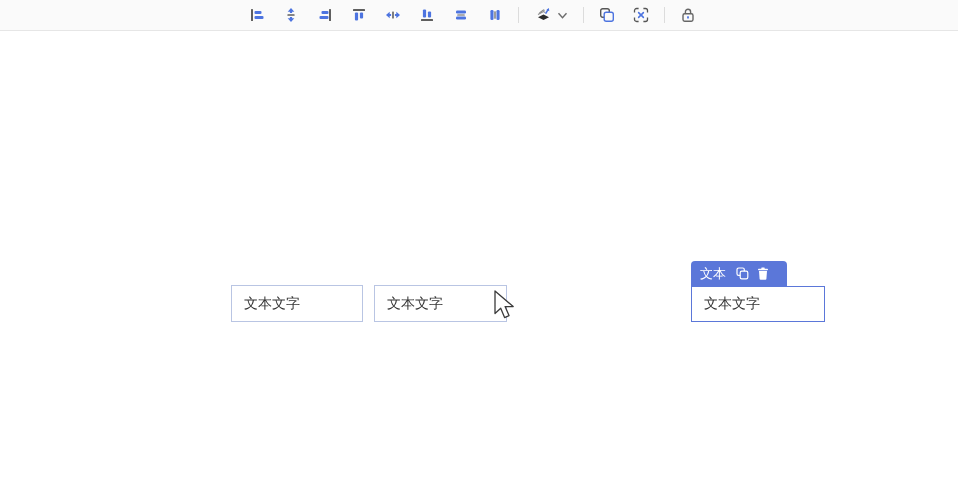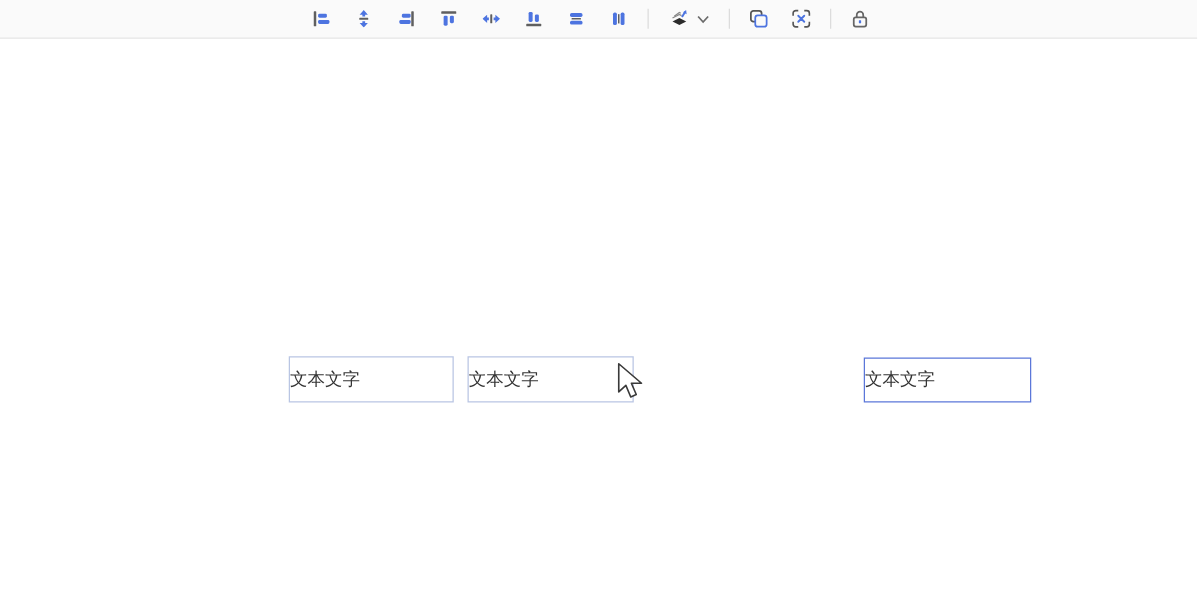--- a/index.html
+++ b/index.html
@@ -12,21 +12,21 @@
   .tb-inner { position:absolute; left:240px; top:0; height:30px; display:flex; align-items:center; }
   .tb-btn { width:34px; height:26px; display:flex; align-items:center; justify-content:center;
             cursor:pointer; border-radius:3px; }
   .tb-btn svg { display:block; }
   .tb-sep { width:1px; height:16px; background:#dcdcdc; margin:0 6px; }
   .tb-layer { width:52px; height:26px; display:flex; align-items:center; justify-content:center;
               gap:5px; cursor:pointer; border-radius:3px; }
 
   
   .field { position:absolute; background:#fff; border:1px solid #b9c5e3;
-           display:flex; align-items:center; padding-left:0;
+           display:flex; align-items:center; padding-left:12px;
            font-size:14px; color:#333; cursor:move; }
   .field.selected { border-color:#5b77d9; }
   .f1 { left:231px; top:285px; width:132px; height:37px; }
   .f2 { left:374px; top:285px; width:133px; height:37px; }
   .f3 { left:691px; top:286px; width:134px; height:36px; }
 
   
   .sel-tag { position:absolute; left:691px; top:261px; height:25px; width:96px;
              background:#5b77d9; border-radius:4px 4px 0 0;
              display:flex; align-items:center; padding:0 9px;
@@ -158,20 +158,36 @@
   </div>
 
   <div class="field f1">
     <span>文本文字</span>
   </div>
 
   <div class="field f2">
     <span>文本文字</span>
   </div>
 
+  <div class="sel-tag">
+    <span class="tag-label">文本</span>
+    <span class="tag-ico">
+      <svg width="13" height="13" viewBox="0 0 13 13">
+        <rect x="1" y="1" width="7.3" height="7.3" rx="1.6" fill="none" stroke="#fff" stroke-width="1.2"></rect>
+        <rect x="4.2" y="4.2" width="7.6" height="7.6" rx="1.6" fill="#5b77d9" stroke="#fff" stroke-width="1.2"></rect>
+      </svg>
+    </span>
+    <span class="tag-ico">
+      <svg width="12" height="13" viewBox="0 0 12 13">
+        <rect x="4.3" y="0.4" width="3.4" height="1.8" rx="0.5" fill="#fff"></rect>
+        <rect x="1" y="1.7" width="10" height="1.5" rx="0.7" fill="#fff"></rect>
+        <path d="M2 4 H10 L9.4 12 A1 1 0 0 1 8.4 12.8 H3.6 A1 1 0 0 1 2.6 12 Z" fill="#fff"></path>
+      </svg>
+    </span>
+  </div>
 
   <div class="field f3 selected">
     <span>文本文字</span>
   </div>
 
   <div class="cursor">
     <svg width="30" height="34" viewBox="0 0 30 34">
       <path d="M2 1 L2 23.5 L7.7 18.3 L11.6 27.6 L16 25.6 L12.1 16.6 L20.2 16.6 Z" fill="#fff" stroke="#3a3a3a" stroke-width="1.3" stroke-linejoin="round"></path>
     </svg>
   </div>

